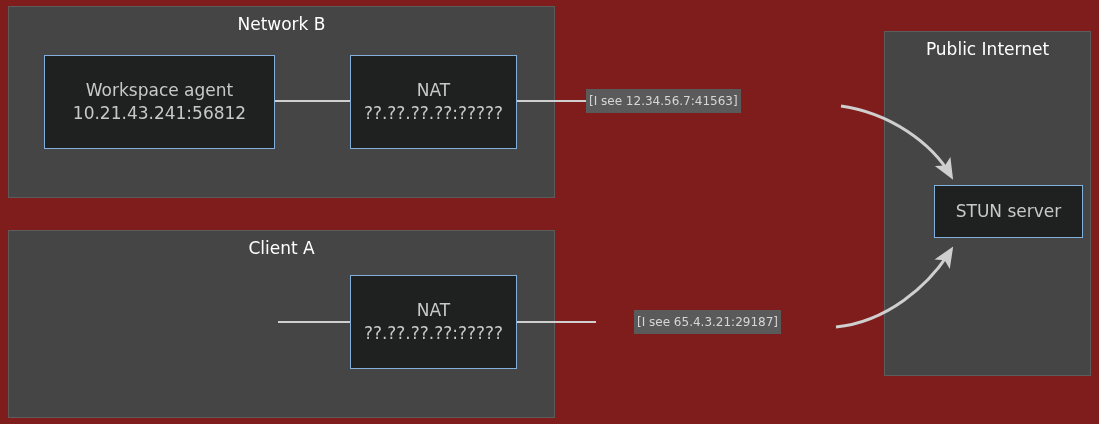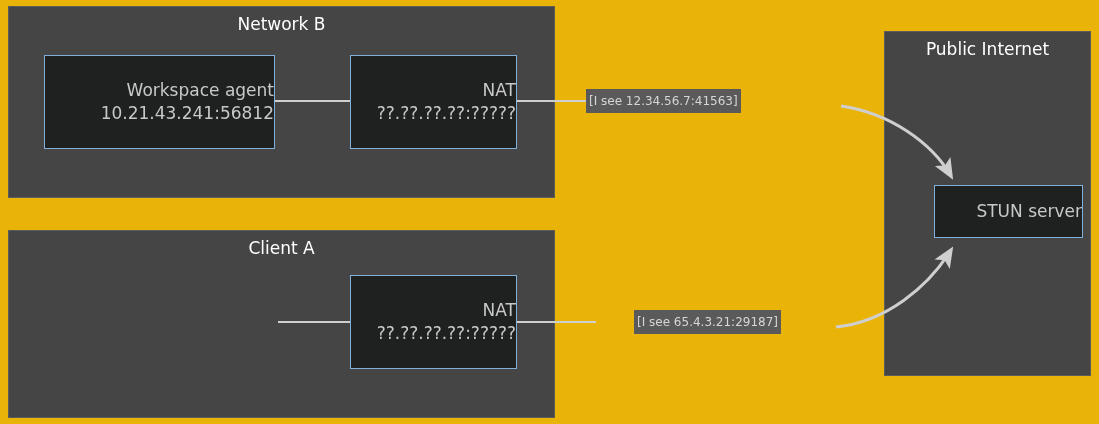--- a/index.html
+++ b/index.html
@@ -4,21 +4,21 @@
 <style>
   html, body {
     margin: 0;
     padding: 0;
     background: #000000;
   }
   #canvas {
     position: relative;
     width: 1099px;
     height: 424px;
-    background: #eab308;
+    background: #7f1d1d;
     font-family: "DejaVu Sans", sans-serif;
     overflow: hidden;
   }
   .subgraph {
     position: absolute;
     background: #454545;
     border: 1px solid #5c5c5c;
     box-sizing: border-box;
   }
   .subgraph-title {
@@ -32,21 +32,21 @@
     line-height: 21px;
     white-space: nowrap;
   }
   .node {
     position: absolute;
     background: #1f2020;
     border: 1px solid #81b0dd;
     box-sizing: border-box;
     display: flex;
     flex-direction: column;
-    align-items: flex-end;
+    align-items: center;
     justify-content: center;
     color: #c8c8c8;
     font-size: 17px;
     line-height: 23px;
     text-align: center;
     white-space: nowrap;
   }
   .node .line2 { display: block; }
   .edge-line {
     position: absolute;

